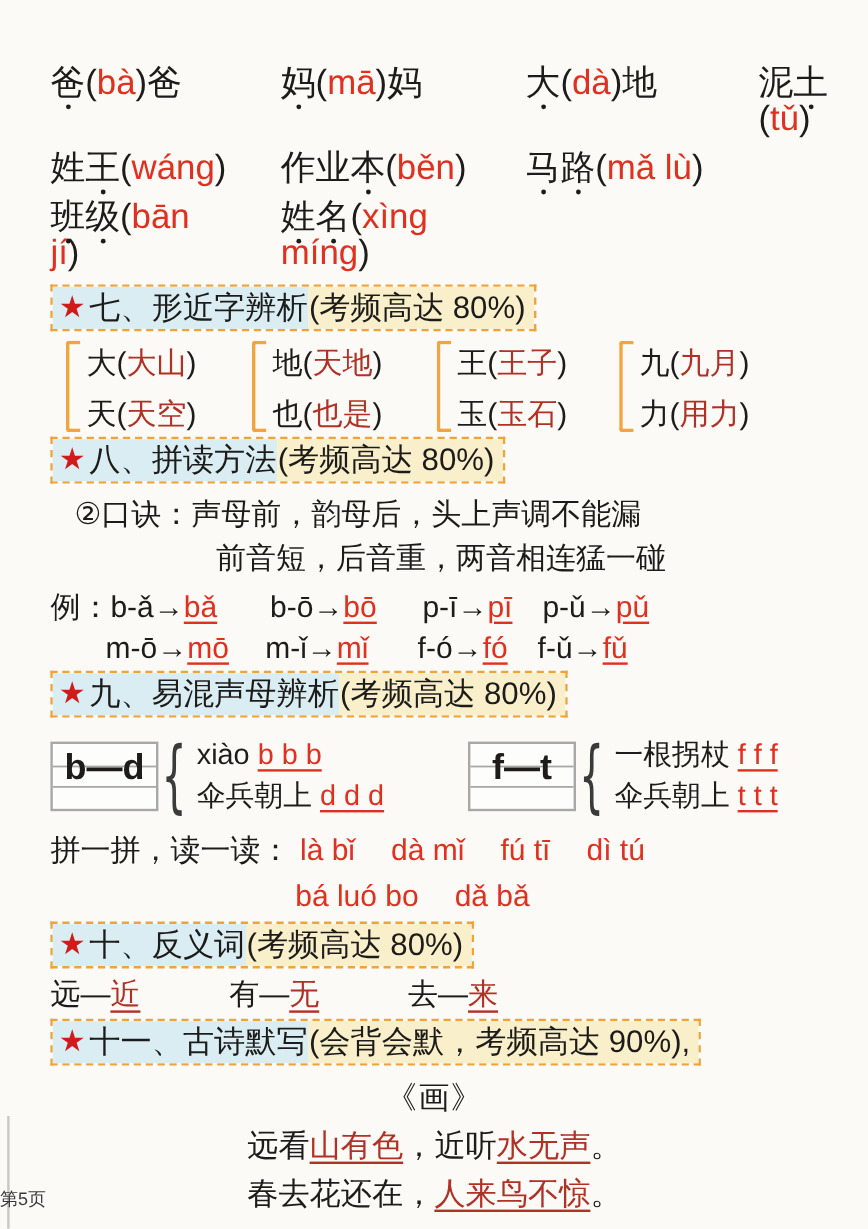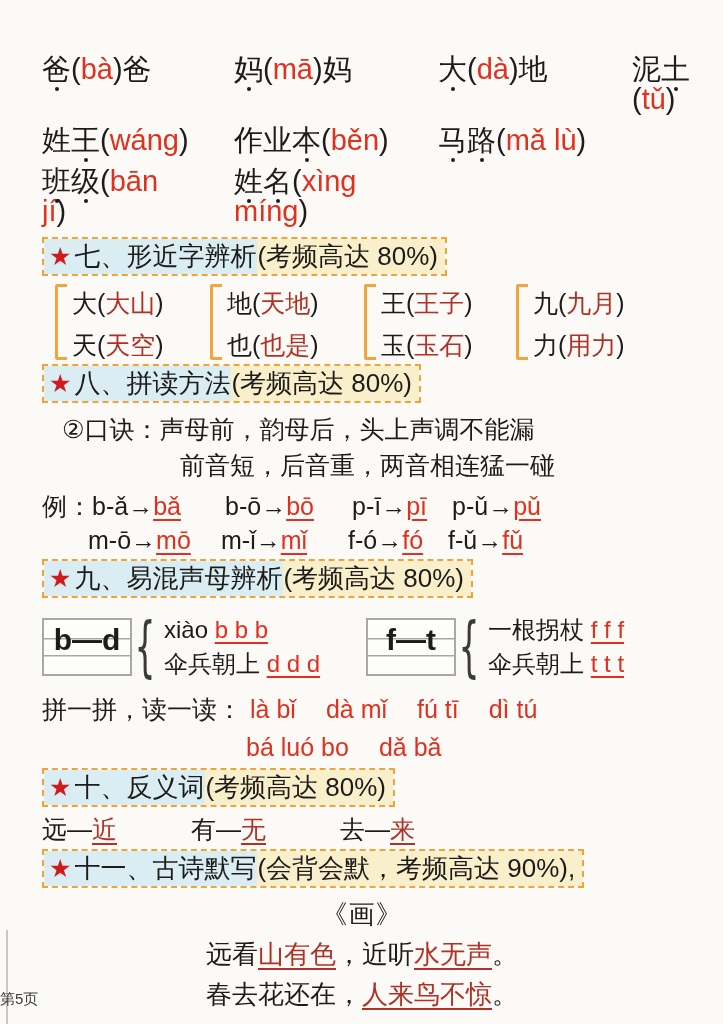--- a/index.html
+++ b/index.html
@@ -60,21 +60,21 @@
     border:2px solid var(--box_line_gray,#a8a8a8);background:#fdfdfc;
     background-image:linear-gradient(var(--box_line_gray,#a8a8a8),var(--box_line_gray,#a8a8a8)),
                      linear-gradient(var(--box_line_gray,#a8a8a8),var(--box_line_gray,#a8a8a8));
     background-size:100% 1.5px;background-position:0 34%,0 67%;background-repeat:no-repeat;}
   .box-label{position:absolute;left:0;right:0;top:4px;text-align:center;
     font-size:30px;font-weight:700;line-height:1.05;color:var(--ink,#1d1c1a);}
   .brace{display:inline-block;font-size:66px;line-height:1;color:#3a3a3a;
     transform:scaleX(.5);margin:0 -8px;font-family:"DejaVu Sans",sans-serif;}
   .rules{display:flex;flex-direction:column;gap:6px;font-size:24px;line-height:28px;margin-left:6px;}
   .box-group{display:flex;align-items:center;}
-  .box-group.second{margin-left:46px;}
+  .box-group.second{margin-left:70px;}
 
   
   .practice{margin-top:12px;font-size:25px;}
   .p-row{display:flex;line-height:38px;}
   .p-words{display:flex;gap:30px;margin-left:8px;}
   .p-row2{padding-left:196px;}
   .p-row2 .p-words{}
 
   
   .antonyms{display:flex;gap:74px;font-size:25px;line-height:32px;margin:6px 0 4px 0;}

